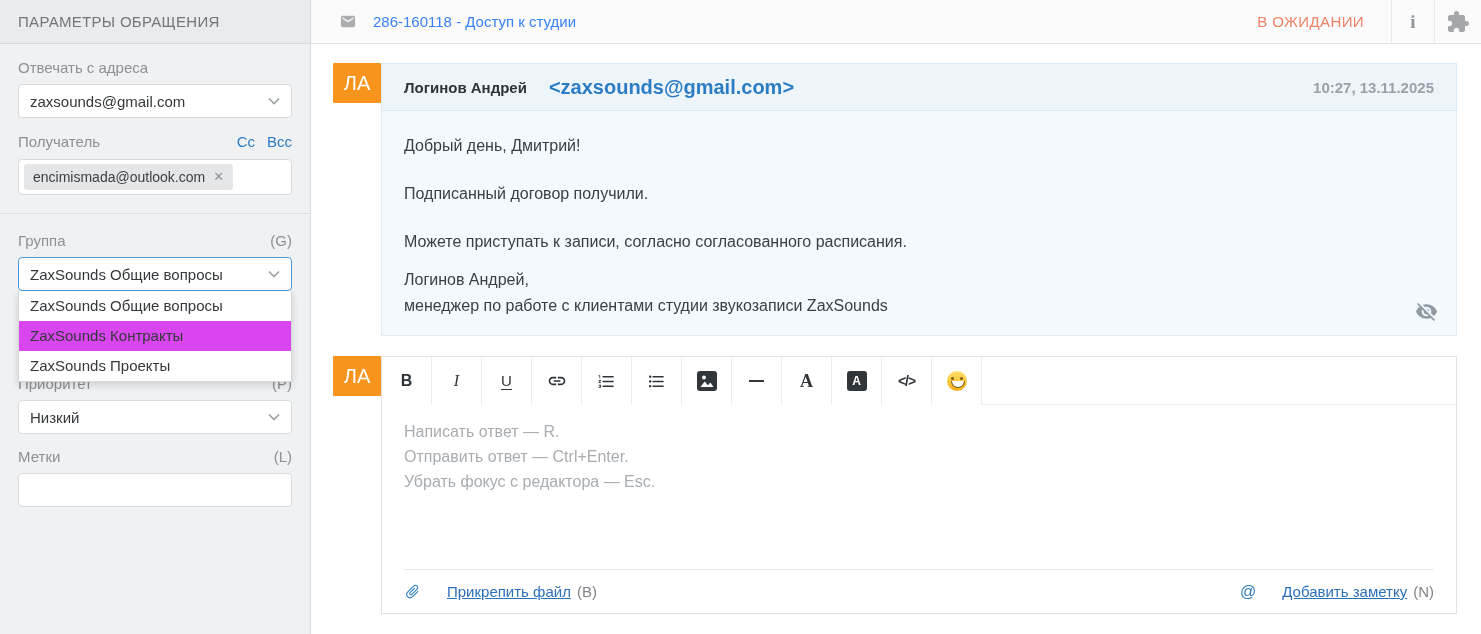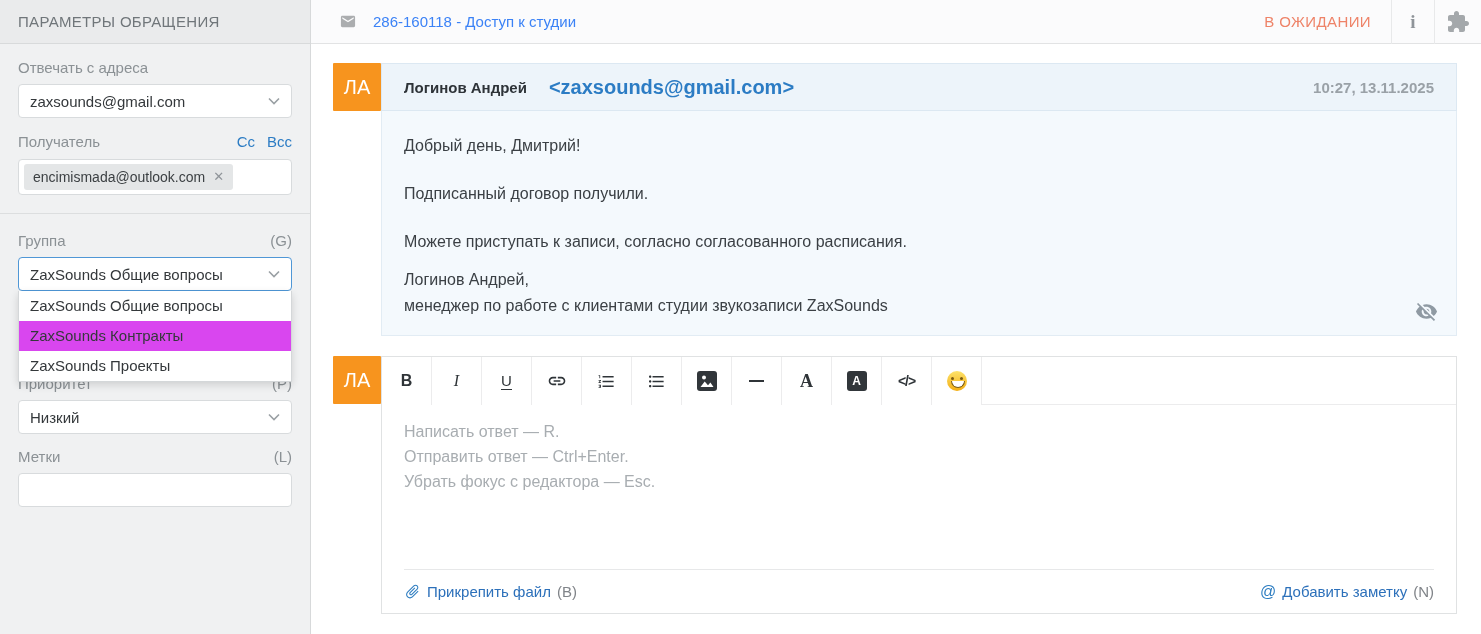--- a/index.html
+++ b/index.html
@@ -30,28 +30,28 @@
   .option { height:30px; line-height:30px; padding:0 11px; font-size:15px; color:#34383b; cursor:pointer;
     white-space:nowrap; overflow:hidden; }
   .option.hovered { background:#d946ef; }
   .labels-input { margin-top:8px; height:34px; width:100%; background:#fff; border:1px solid #d8dbdd; border-radius:4px; padding:0 10px; font-size:15px; color:#34383b; outline:none; }
   .mt16{margin-top:16px;} .mt15{margin-top:15px;} .mt18{margin-top:18px;} .mt84{margin-top:84px;} .mt14{margin-top:14px;}
 
   
   .main { flex:1; display:flex; flex-direction:column; background:#fff; min-width:0; }
   .topbar { height:44px; min-height:44px; background:#fbfbfc; border-bottom:1px solid #e2e3e4; display:flex; align-items:center; padding-left:26px; }
   .topbar-title { font-size:15px; color:#3b82f6; font-weight:500; margin-left:14px; }
-  .status { margin-left:auto; font-size:15px; color:#ee8368; letter-spacing:.4px; margin-right:20px; cursor:pointer;text-align:right; }
+  .status { margin-left:auto; font-size:15px; color:#ee8368; letter-spacing:.4px; margin-right:27px; cursor:pointer;text-align:right; }
   .vsep { width:1px; height:44px; background:#e8e9ea; }
   .tb-btn { width:42px; height:44px; display:flex; align-items:center; justify-content:center; cursor:pointer; }
   .info-i { font-family:"Liberation Serif", serif; font-weight:bold; font-size:19px; color:#8f9499; }
 
   .content { padding:19px 24px 0 22px; }
   .row { display:flex; align-items:flex-start; }
-  .avatar { width:48px; height:48px; min-width:48px; background:#f7941e; color:#fff; font-size:20px;
+  .avatar { width:48px; height:40px; min-width:48px; background:#f7941e; color:#fff; font-size:20px;
     display:flex; align-items:center; justify-content:center; border-radius:1px; }
 
   
   .msg-card { flex:1; min-width:0; }
   .msg-head { height:48px; background:#edf4fa; border:1px solid #dce8f2; display:flex; align-items:center; padding:0 22px; }
   .msg-author { font-size:15px; font-weight:bold; color:#2e3338; }
   .msg-email { font-size:20px; color:#2c7cc4; font-weight:bold; margin-left:22px; }
   .msg-time { margin-left:auto; font-size:15px; font-weight:600; color:#9aa1a7; }
   .msg-body { position:relative; background:#f4f9fd; border:1px solid #e2ecf4; border-top:none; padding:22px 22px 16px 22px; min-height:214px; }
   .msg-body p { font-size:16px; line-height:26px; color:#3b4045; margin-bottom:22px; }
@@ -72,21 +72,21 @@
   .g-code { font-size:14px; font-weight:bold; letter-spacing:-1px; }
   .g-hr { width:15px; height:2px; background:#2f3438; }
   .abg { width:20px; height:20px; background:#31363a; border-radius:3px; color:#fff; font-weight:bold; font-size:12px; display:flex; align-items:center; justify-content:center; }
   .smiley { position:relative; width:20px; height:20px; background:linear-gradient(#fde26a,#f3ae14); border-radius:50%; }
   .smiley::before { content:""; position:absolute; left:4px; top:6px; width:3px; height:3px; background:#7a5b12; border-radius:50%; box-shadow:9px 0 0 #7a5b12; }
   .smiley::after { content:""; position:absolute; left:4px; top:10px; width:12px; height:6px; background:#fff; border:1px solid #7a5b12; border-top:none; border-radius:0 0 10px 10px; }
   .edit-area { padding:14px 22px; min-height:164px; cursor:text; }
   .ph-line { font-size:16px; line-height:25px; color:#a8adb1; }
   .editor-footer { border-top:1px solid #e7e8e9; margin:0 22px; height:44px; display:flex; align-items:center; justify-content:space-between; }
   .foot-link { display:flex; align-items:center; gap:6px; font-size:15px; }
-  .foot-link a { color:#2c70ba; cursor:pointer; }
+  .foot-link a { color:#2c70ba; text-decoration:underline; cursor:pointer;margin-left:20px; }
   .foot-hot { color:#808489; }
   .at-glyph { color:#2d7dc1; font-size:16px; }
 </style>
 </head>
 <body>
 
 <div class="app">
 
   <aside class="sidebar">
     <div class="sidebar-header">ПАРАМЕТРЫ ОБРАЩЕНИЯ</div>

